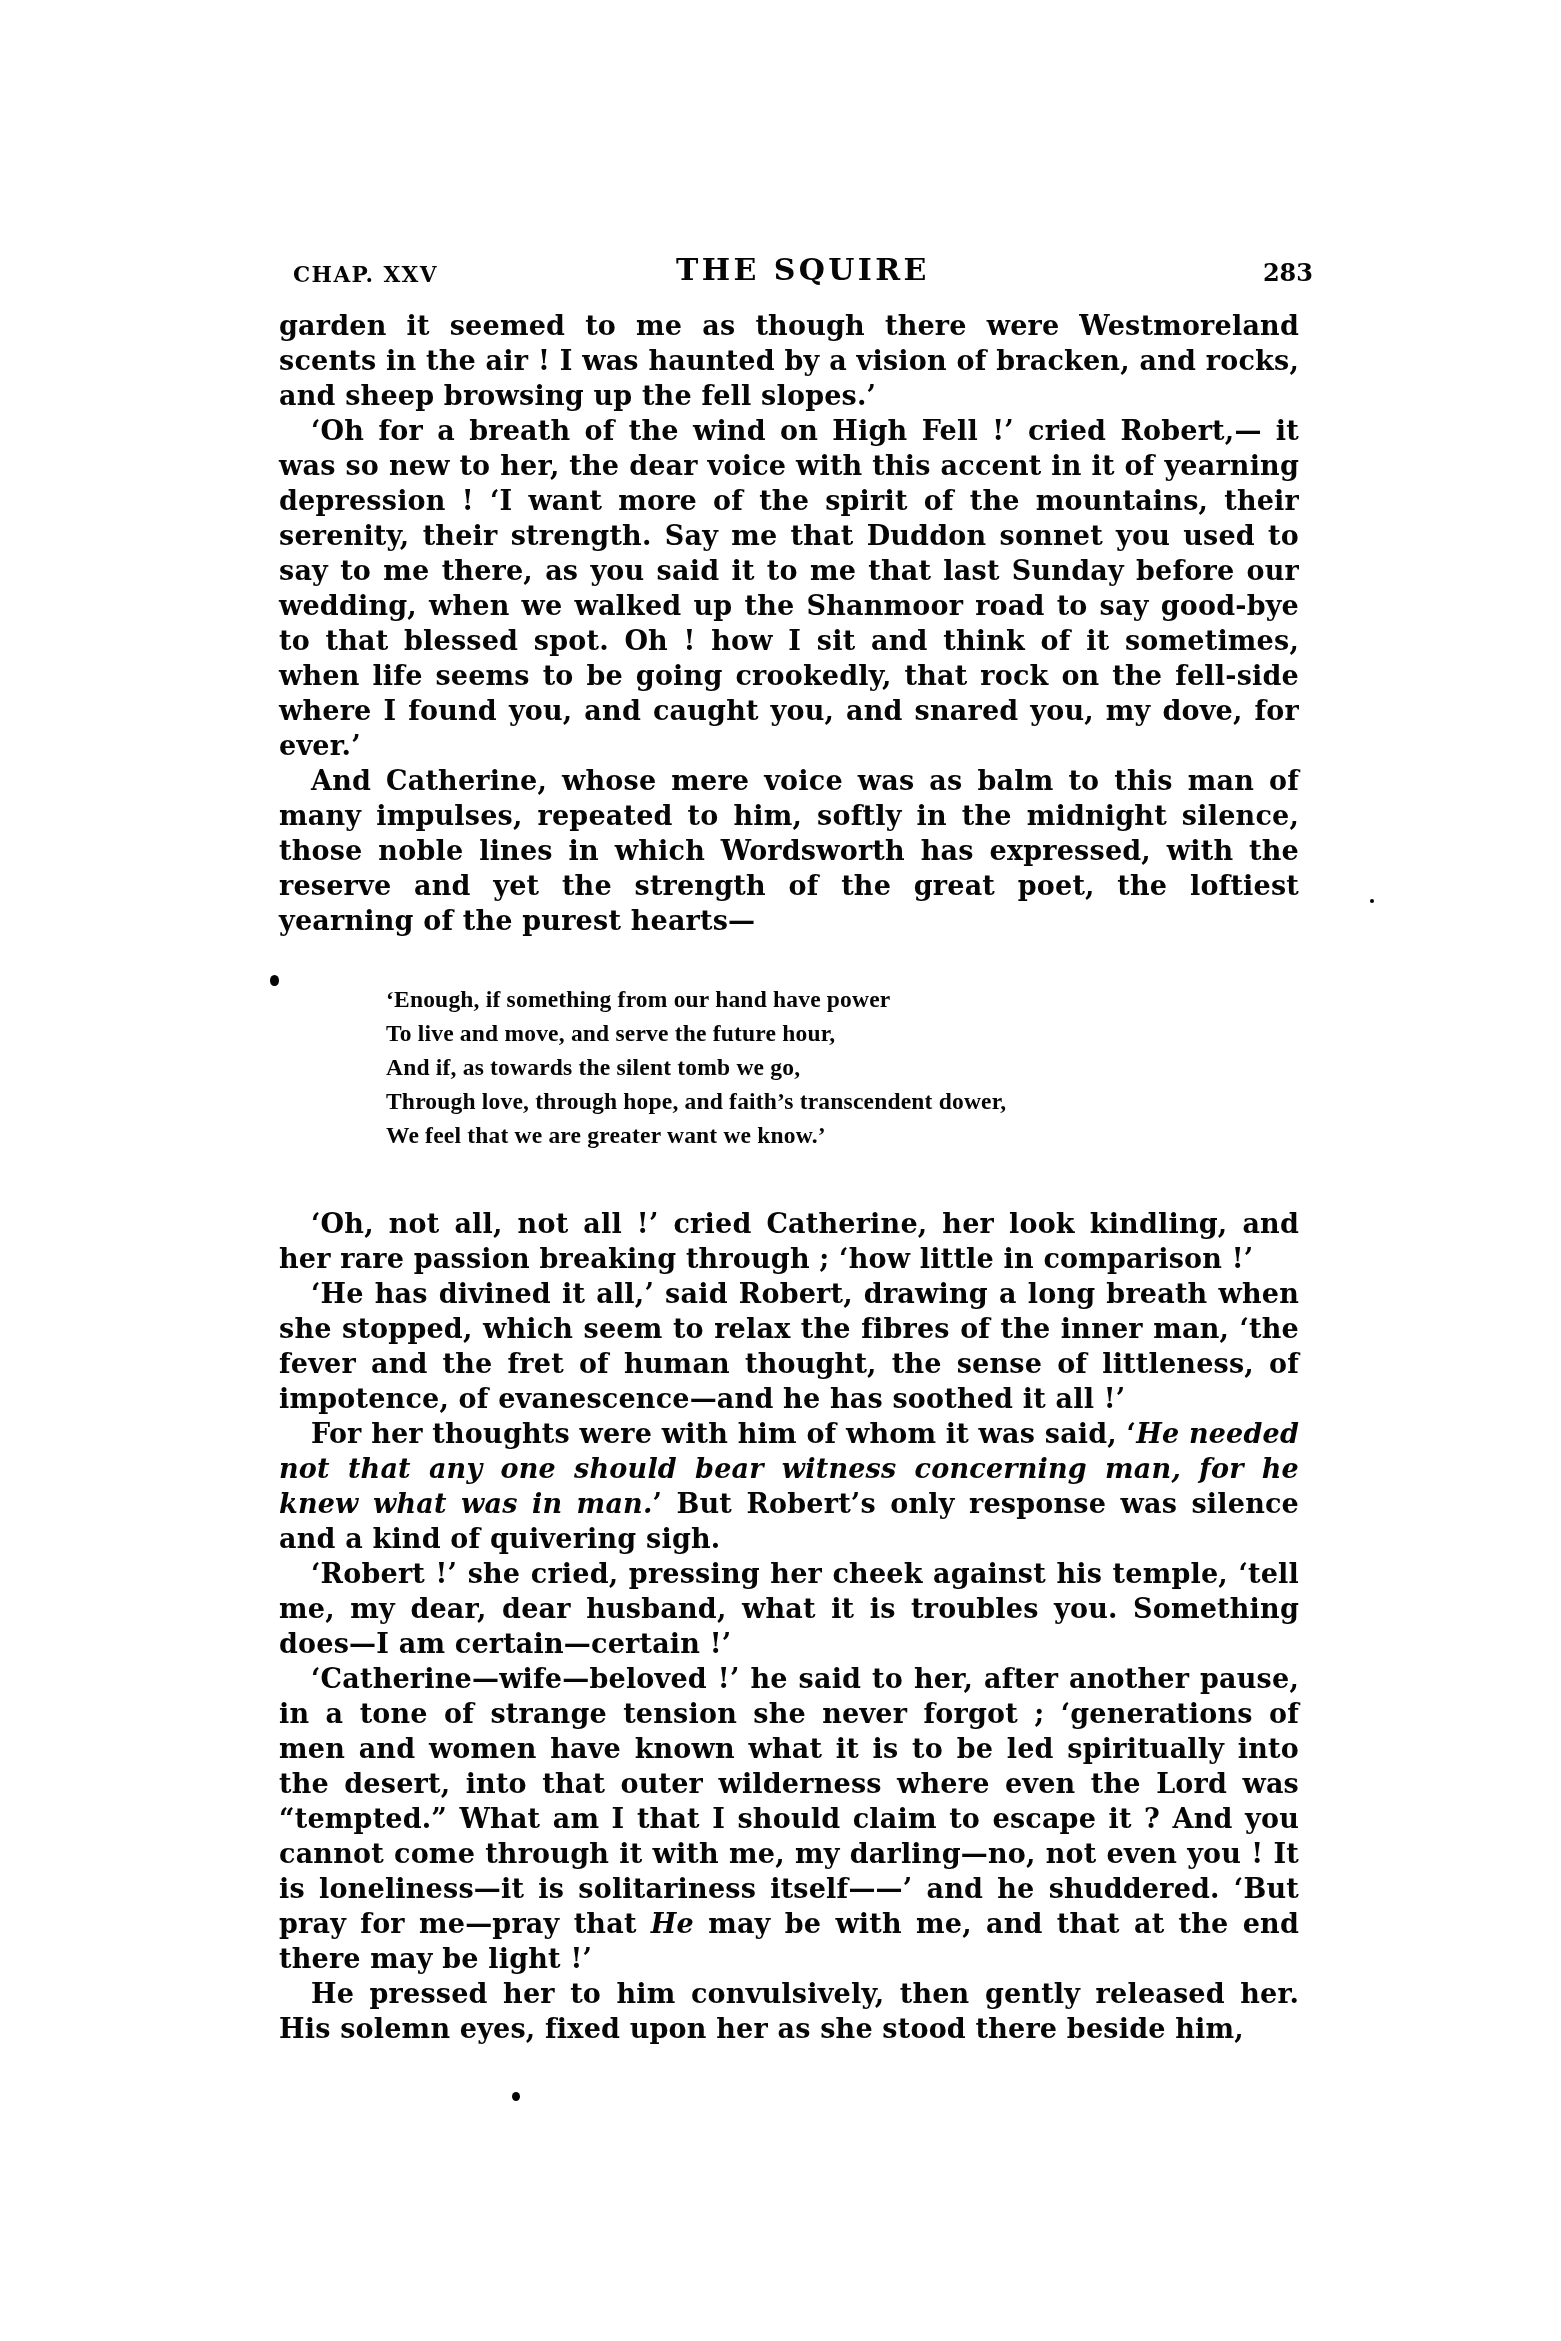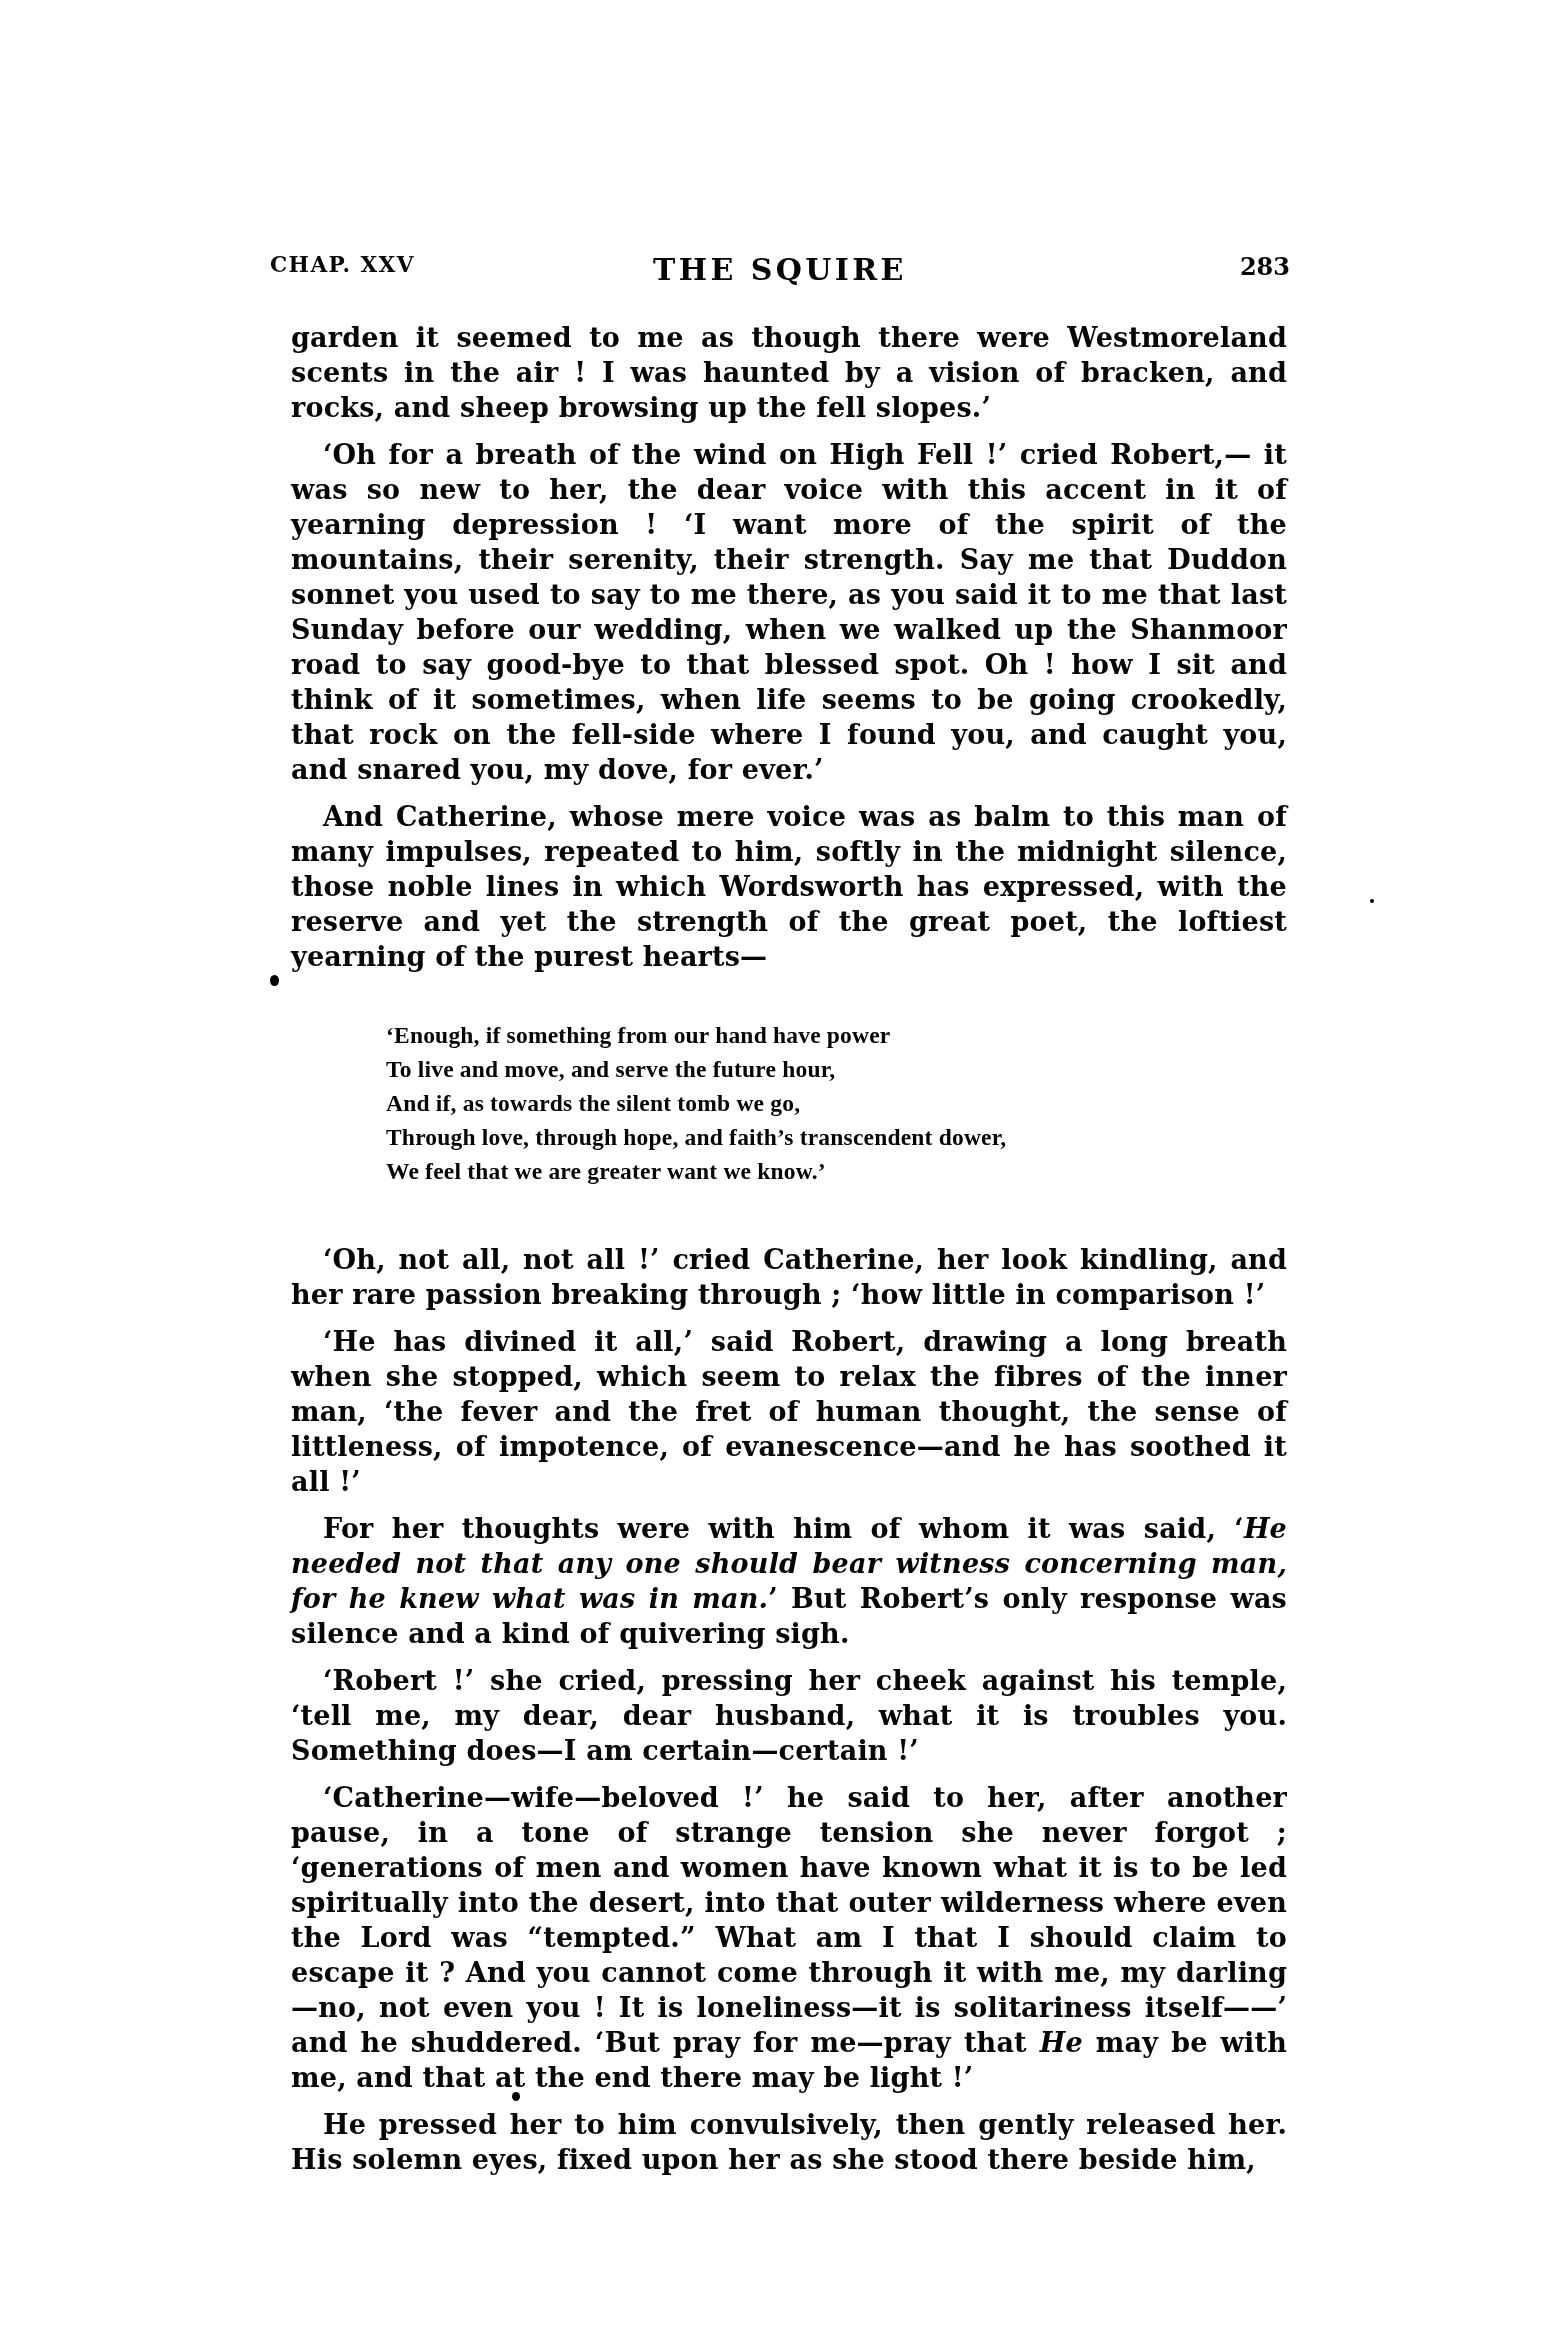--- a/index.html
+++ b/index.html
@@ -10,25 +10,25 @@
   body {
     position: relative;
     width: 1562px;
     height: 2342px;
     font-family: "DejaVu Serif", serif;
     color: #060606;
     overflow: hidden;
   }
   .page-header {
     position: absolute;
-    left: 270px;
+    left: 293px;
     top: 252px;
     width: 1020px;
     display: flex;
-    align-items: flex-start;
+    align-items: flex-end;
     font-weight: bold;
   }
   .chapter-label {
     width: 30%;
     font-size: 21.6px;
     letter-spacing: 1.4px;
     white-space: nowrap;
   }
   .running-title {
     width: 40%;
@@ -48,21 +48,21 @@
     left: 279px;
     top: 308px;
     width: 1020px;
     font-size: 27px;
     font-weight: bold;
     line-height: 35px;
     letter-spacing: 0.2px;
     text-align: justify;
   }
   p.prose {
-    margin: 12px;
+    margin: 0;
   }
   p.prose.indent {
     text-indent: 32px;
   }
   .verse {
     margin: 44px 0 54px 107px;
     font-size: 23.5px;
     line-height: 34px;
     text-align: left;
     font-family: Liberation Serif, serif;

